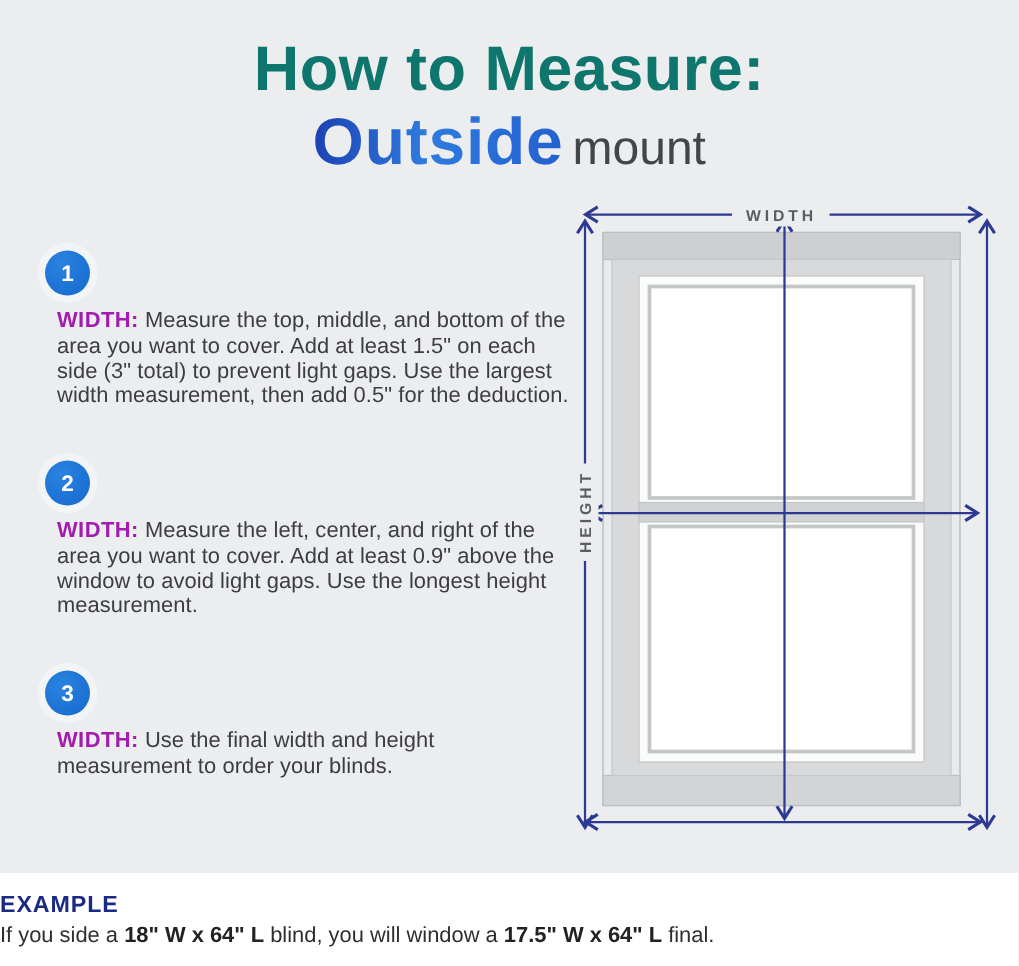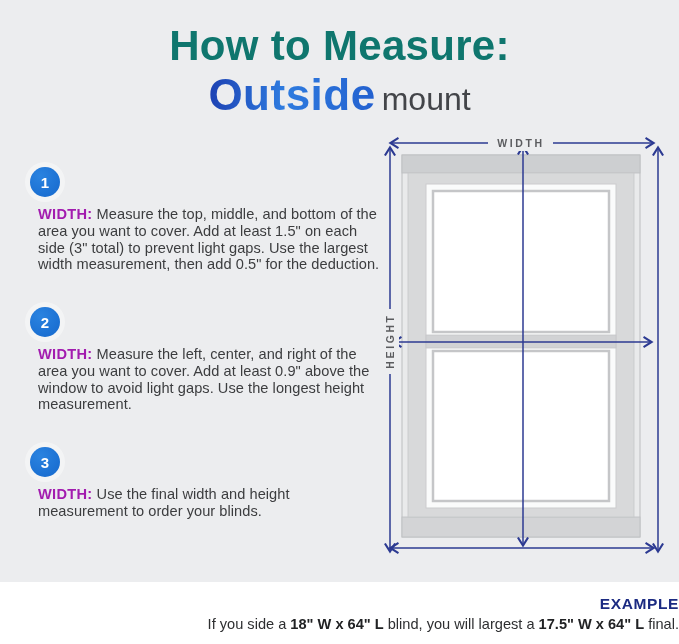--- a/index.html
+++ b/index.html
@@ -48,21 +48,21 @@
   
   .diagram-svg { position:absolute; inset:0; width:679px; height:644px; }
   .arrow-label {
     font-family:"Liberation Sans", sans-serif;
     font-size:10.5px; font-weight:700; letter-spacing:2.6px; fill:#5b5c5f;
   }
 
   
   .example {
     position:absolute; left:0; top:582px; width:679px; height:62px;
-    background:#ffffff; text-align:right;
+    background:#ffffff; text-align:left;
   }
   .example-heading {
     margin-top:13px; font-size:15.5px; font-weight:700;
     color:#1c2b82; letter-spacing:0.6px;
   }
   .example-line { margin-top:3px; font-size:14.6px; color:#2e2f31; }
   .example-line b { color:#212224; }
 </style>
 </head>
 <body>
@@ -129,16 +129,16 @@
 
     <rect x="488" y="134" width="65" height="17" fill="#ecedef"></rect>
     <text x="521" y="147" text-anchor="middle" class="arrow-label">WIDTH</text>
 
     <rect x="381" y="309" width="18" height="65" fill="#ecedef"></rect>
     <text x="390" y="341" text-anchor="middle" transform="rotate(-90 390 341)" dy="4" class="arrow-label">HEIGHT</text>
   </svg>
 
   <div class="example">
     <div class="example-heading">EXAMPLE</div>
-    <div class="example-line"><span>If you side a </span><b>18" W x 64" L</b><span> blind, you will largest a </span><b>17.5" W x 64" L</b><span> final.</span></div>
+    <div class="example-line"><span>If you side a </span><b>18" W x 64" L</b><span> blind, you will window a </span><b>17.5" W x 64" L</b><span> final.</span></div>
   </div>
 
 </div>
 
 </body></html>

